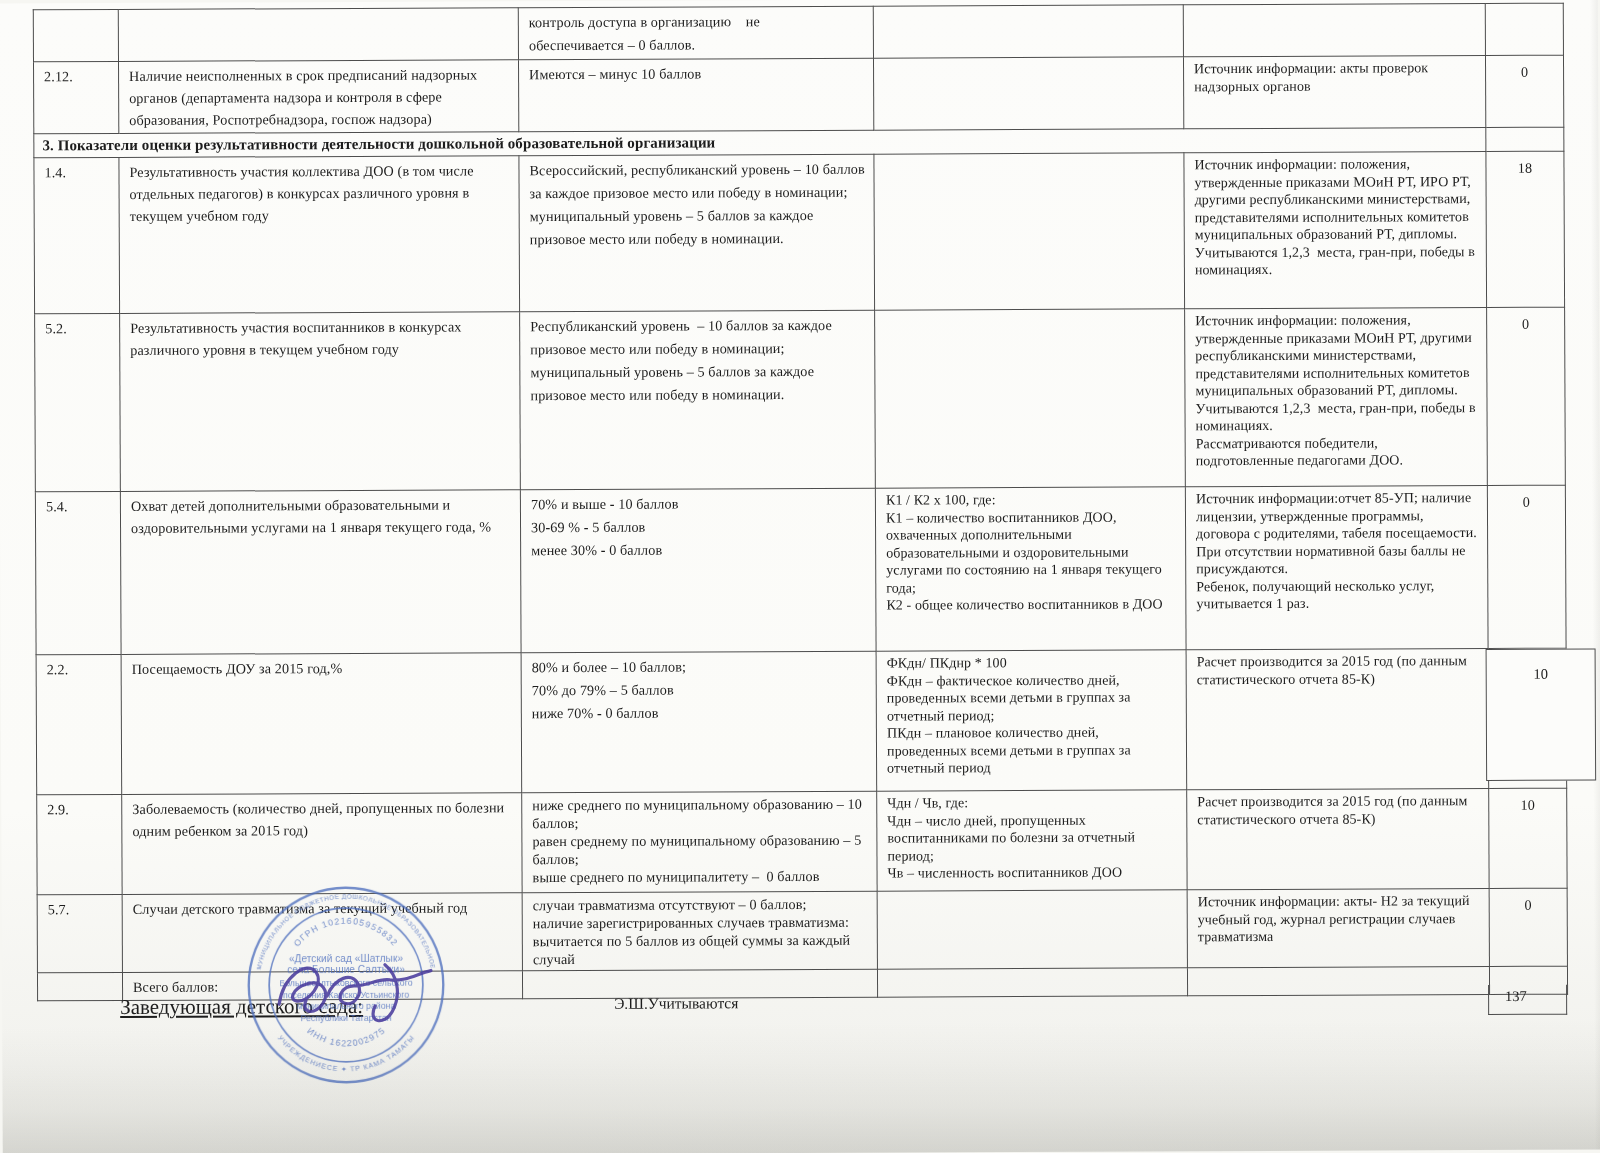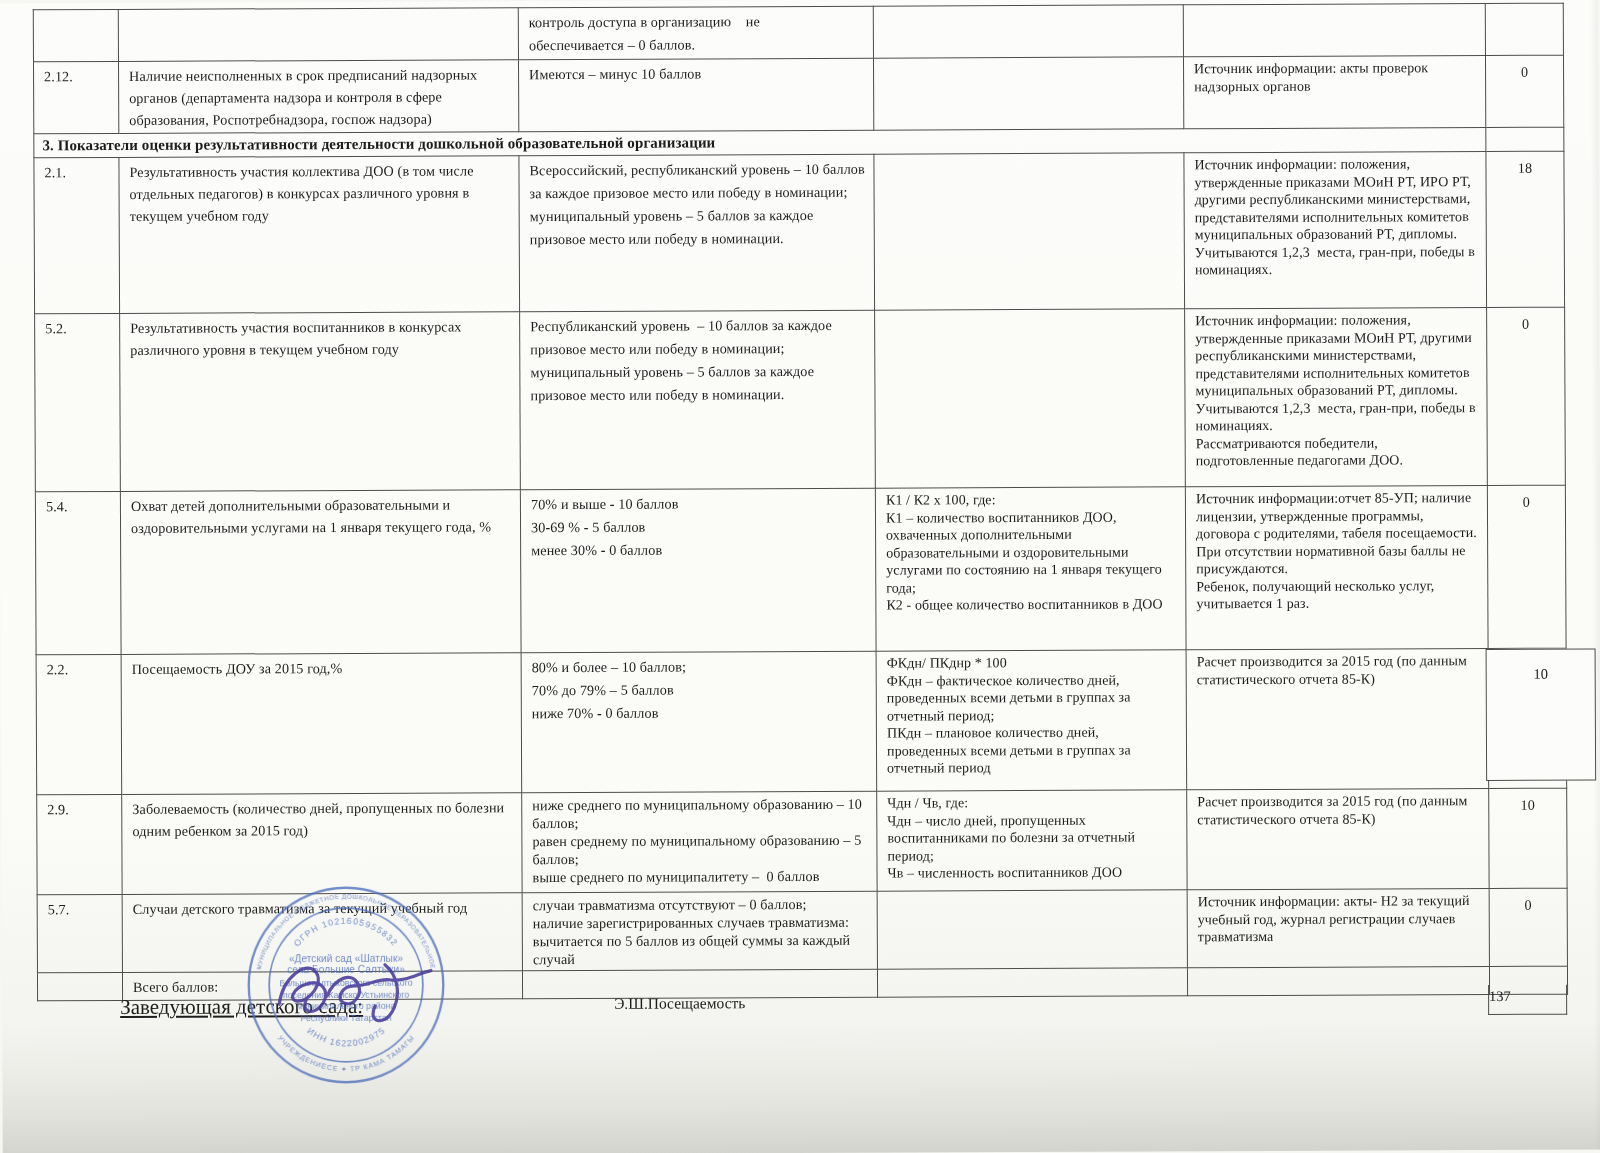--- a/index.html
+++ b/index.html
@@ -30,21 +30,21 @@
   .tight{line-height:18px;}
   .sec{font-weight:bold;font-size:15px;padding:2px 8px;line-height:19px;}
   .score-float{
     position:absolute;left:1485px;top:652px;width:110px;height:132px;
     border:1.5px solid #4d4d4d;background:#fcfcfa;
     text-align:center;padding-top:16px;font-size:14.5px;box-sizing:border-box;
   }
   .total-float{
     position:absolute;left:1486px;top:988px;width:79px;height:30px;
     border:1.5px solid #4d4d4d;border-top:none;background:transparent;
-    padding:3px 0 0 0;font-size:14.5px;box-sizing:border-box;
+    padding:3px 0 0 16px;font-size:14.5px;box-sizing:border-box;
   }
   .sig-role{position:absolute;left:118px;top:992px;font-size:21px;text-decoration:underline;}
   .sig-name{position:absolute;left:612px;top:994px;font-size:15.5px;}
   .stamp{position:absolute;left:237px;top:876px;width:214px;height:214px;opacity:.78;filter:blur(.3px);}
   .signature{position:absolute;left:263px;top:948px;width:190px;height:82px;opacity:.88;}
   .shade-bottom{
     position:absolute;left:0;right:0;bottom:0;height:130px;pointer-events:none;
     background:linear-gradient(to bottom,rgba(110,110,100,0) 0%,rgba(110,110,100,.08) 65%,rgba(100,100,92,.16) 100%);
   }
   .edge-right{position:absolute;right:0;top:0;width:8px;height:100%;background:linear-gradient(to left,rgba(120,120,112,.10),rgba(120,120,112,0));pointer-events:none;}
@@ -80,21 +80,21 @@
           <td class="c2 ml">Имеются – минус 10 баллов</td>
           <td class="c3 ml"></td>
           <td class="c4 ml">Источник информации: акты проверок надзорных органов</td>
           <td class="c5">0</td>
         </tr>
         <tr style="height:24px">
           <td class="sec" colspan="5">3. Показатели оценки результативности деятельности дошкольной образовательной организации</td>
           <td class="c5"></td>
         </tr>
         <tr style="height:156px">
-          <td class="c0">2.1.</td>
+          <td class="c0">1.4.</td>
           <td class="c1 ml">Результативность участия коллектива ДОО (в том числе отдельных педагогов) в конкурсах различного уровня в текущем учебном году</td>
           <td class="c2 ml">Всероссийский, республиканский уровень – 10 баллов за каждое призовое место или победу в номинации;
 муниципальный уровень – 5 баллов за каждое призовое место или победу в номинации.</td>
           <td class="c3 ml"></td>
           <td class="c4 ml">Источник информации: положения, утвержденные приказами МОиН РТ, ИРО РТ, другими республиканскими министерствами, представителями исполнительных комитетов муниципальных образований РТ, дипломы.
 Учитываются 1,2,3  места, гран-при, победы в номинациях.</td>
           <td class="c5">18</td>
         </tr>
         <tr style="height:178px">
           <td class="c0">5.2.</td>
@@ -162,21 +162,21 @@
           <td class="c5"></td>
         </tr>
       </tbody>
     </table>
   </div>
 
   <div class="score-float">10</div>
   <div class="total-float">137</div>
 
   <div class="sig-role">Заведующая детского сада:</div>
-  <div class="sig-name">Э.Ш.Посещаемость</div>
+  <div class="sig-name">Э.Ш.Учитываются</div>
 
   <svg class="stamp" viewBox="0 0 220 220">
     <defs>
       <path id="arcOuterTop" d="M 21,110 A 89,89 0 0 1 199,110"></path>
       <path id="arcOuterBottom" d="M 21,110 A 89,89 0 0 0 199,110"></path>
       <path id="arcOgrn" d="M 47,110 A 63,63 0 0 1 173,110"></path>
       <path id="arcInn" d="M 47,110 A 63,63 0 0 0 173,110"></path>
     </defs>
     <g fill="none" stroke="#4e6fbe">
       <circle cx="110" cy="110" r="100" stroke-width="2.4"></circle>

